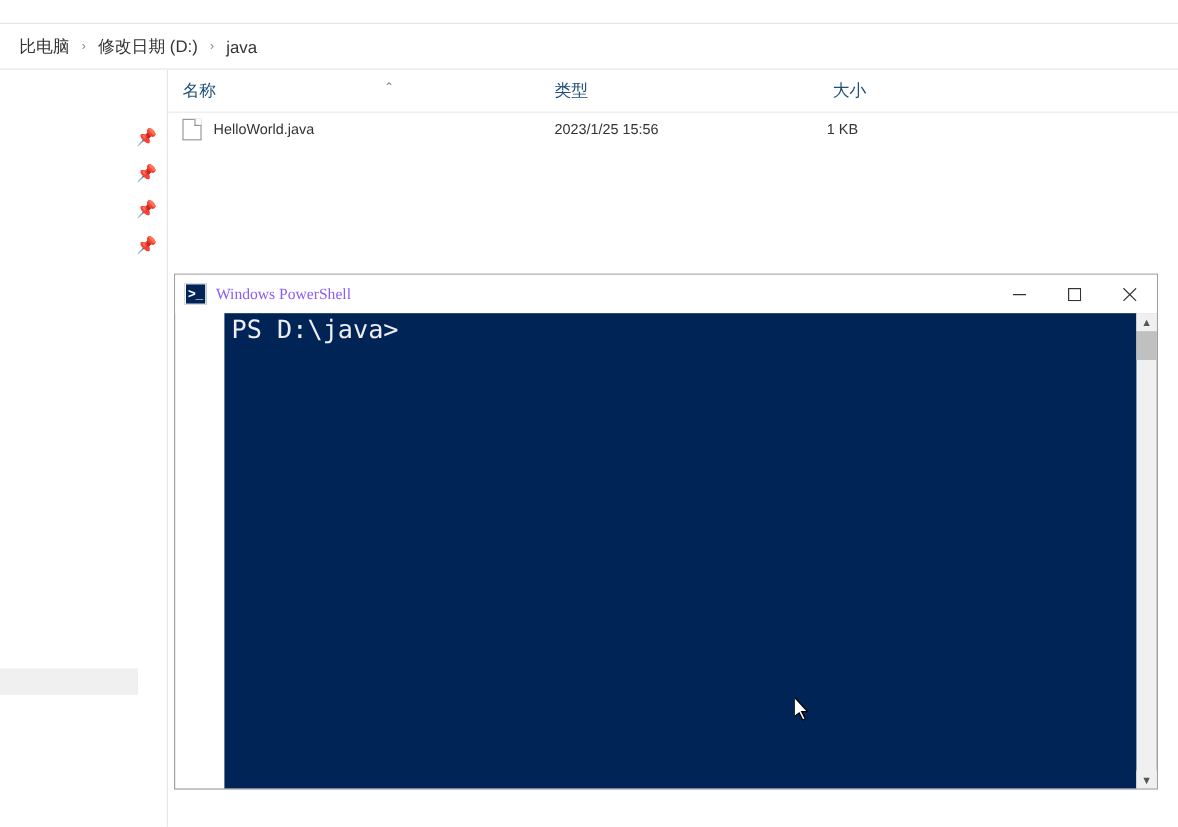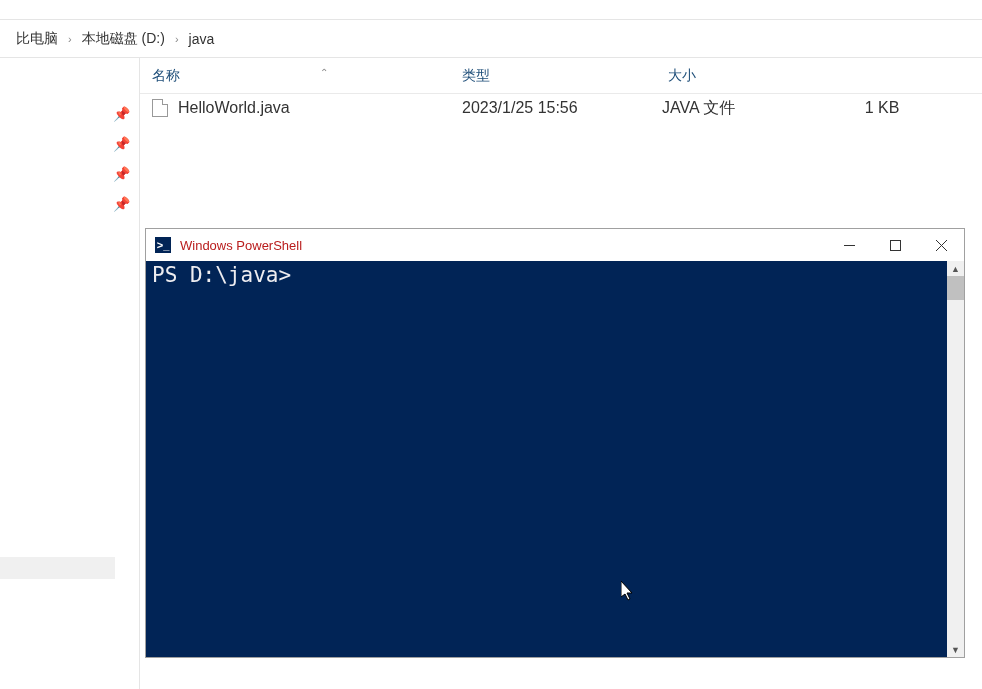--- a/index.html
+++ b/index.html
@@ -72,32 +72,32 @@
       height: 36px;
       align-items: center;
       border-bottom: 1px solid #eaeaea;
       color: #1e4e79;
       font-size: 14px;
       padding-left: 12px;
     }
     .col-name { width: 310px; display: flex; align-items: flex-start; }
     .col-date { width: 200px; }
     .col-type { width: 180px; }
-    .col-size { width: 100px; text-align: center; padding-right: 20px;}
+    .col-size { width: 100px; text-align: right; padding-right: 20px;}
     .sort-arrow {
       margin-left: 140px;
       font-size: 10px;
       color: #888;
     }
     .file-row {
       display: flex;
       height: 28px;
       align-items: center;
       padding-left: 12px;
-      font-size: 16px;
+      font-size: 12px;
       color: #333;
       cursor: pointer;
     }
     .file-icon {
       width: 16px;
       height: 18px;
       border: 1px solid #999;
       margin-right: 10px;
       position: relative;
       background: #fff;
@@ -143,42 +143,44 @@
       justify-content: center;
       margin-right: 8px;
       border: 1px solid #fff;
     }
     .ps-icon-inner {
       color: #fff;
       font-size: 11px;
       font-weight: bold;
     }
     .ps-title-text {
-      color: #b91c1c;
+      color: #8b5cf6;
       font-size: 13px;
       flex: 1;
+      font-family: Liberation Serif, serif;
     }
     .ps-controls {
       display: flex;
     }
     .ps-ctrl {
       width: 46px;
       height: 32px;
       display: flex;
       align-items: center;
       justify-content: center;
       cursor: pointer;
       color: #555;
     }
     .ps-ctrl svg { width: 11px; height: 11px; }
     .ps-body {
       flex: 1;
       background: #012456;
       position: relative;
       display: flex;
+      margin-left: 41px;
     }
     .ps-content {
       flex: 1;
       padding: 2px 6px;
       color: #eeedf0;
       font-family: "NSimSun", "SimSun", Consolas, monospace;
       font-size: 21px;
       line-height: 1.2;
       white-space: pre;
     }
@@ -218,21 +220,21 @@
     }
   </style>
 </head>
 <body>
 
 <div class="top-bar"></div>
 
 <div class="breadcrumb">
   <span class="breadcrumb-item">比电脑</span>
   <span class="breadcrumb-sep">›</span>
-  <span class="breadcrumb-item">本地磁盘 (D:)</span>
+  <span class="breadcrumb-item">修改日期 (D:)</span>
   <span class="breadcrumb-sep">›</span>
   <span class="breadcrumb-item">java</span>
 </div>
 
 <div class="main-area">
   <div class="left-pane">
     <span class="pin">📌</span>
     <span class="pin">📌</span>
     <span class="pin">📌</span>
     <span class="pin">📌</span>
@@ -246,21 +248,20 @@
         <span class="sort-arrow">⌃</span>
       </div>
       <div class="col-type">类型</div>
       <div class="col-size">大小</div>
     </div>
 
     <div class="file-row">
       <div class="file-icon"></div>
       <div class="file-name">HelloWorld.java</div>
       <div class="col-date">2023/1/25 15:56</div>
-      <div class="col-type">JAVA 文件</div>
       <div class="col-size">1 KB</div>
     </div>
 
     <div class="ps-window">
       <div class="ps-title">
         <div class="ps-icon">
           <span class="ps-icon-inner">&gt;_</span>
         </div>
         <div class="ps-title-text">Windows PowerShell</div>
         <div class="ps-controls">

